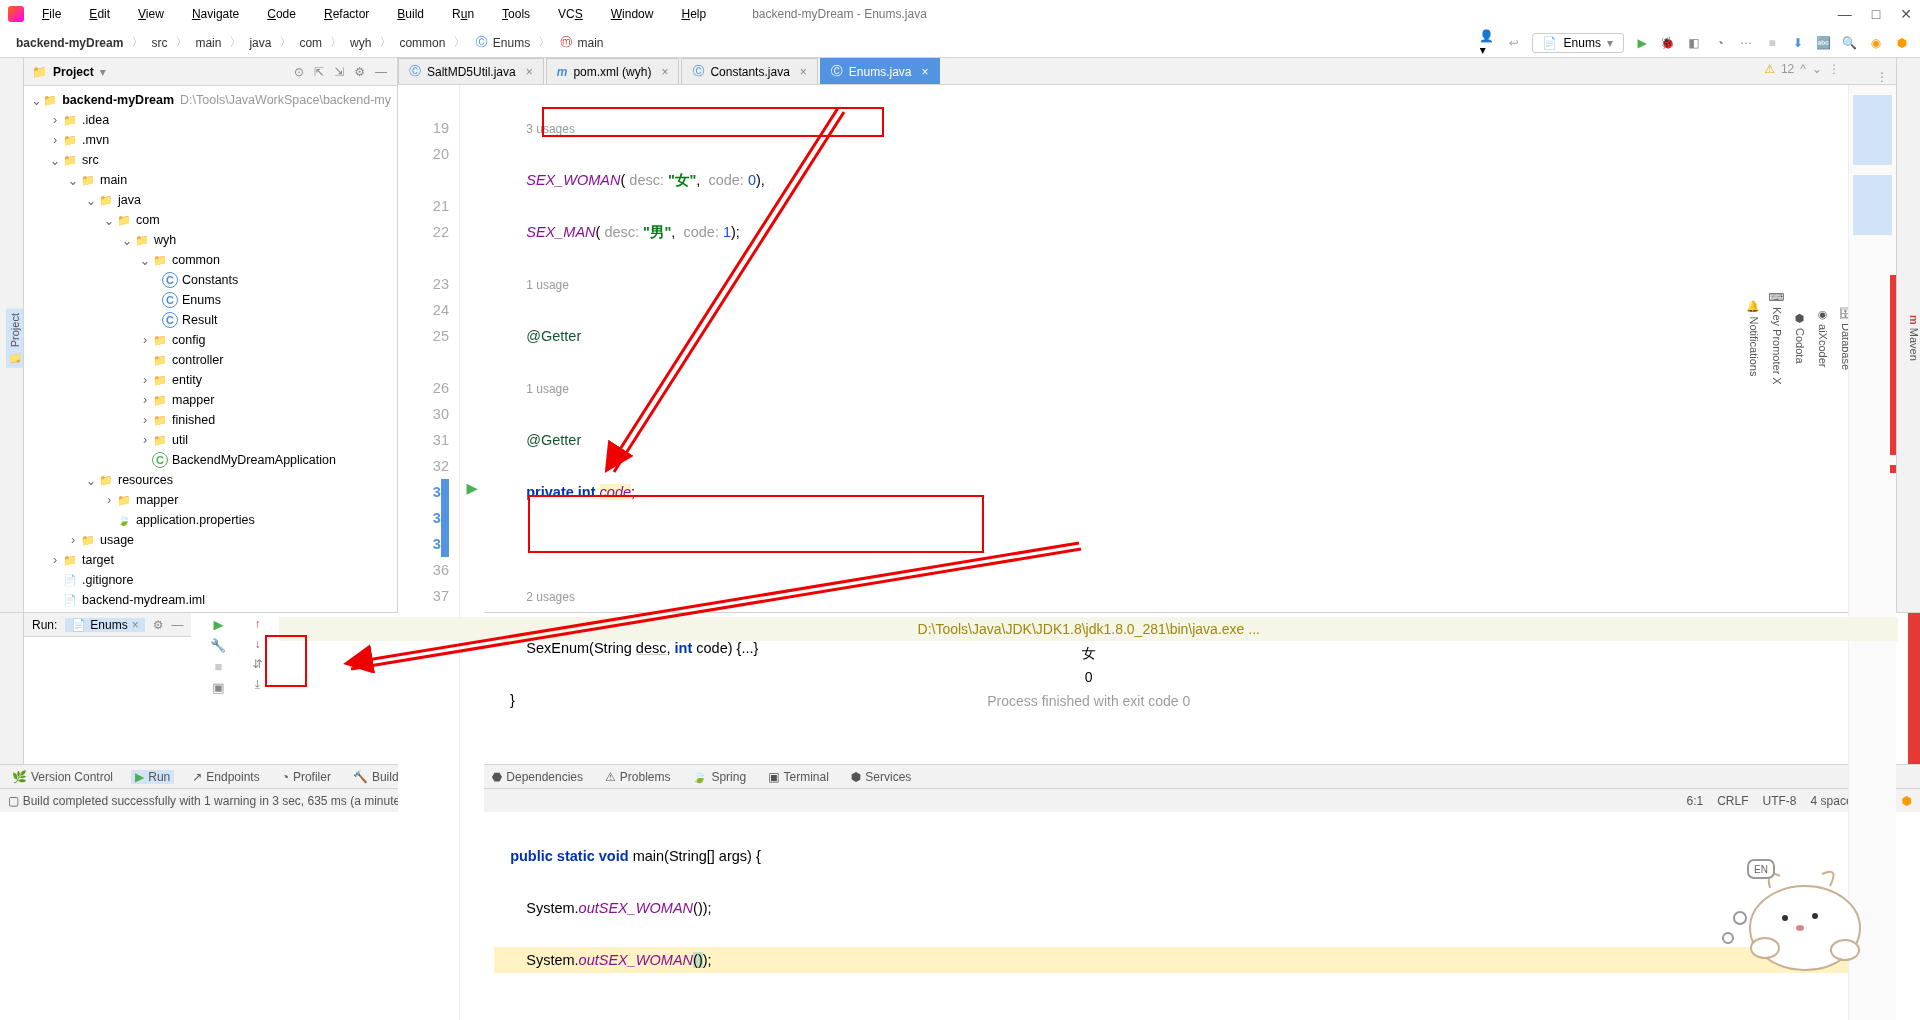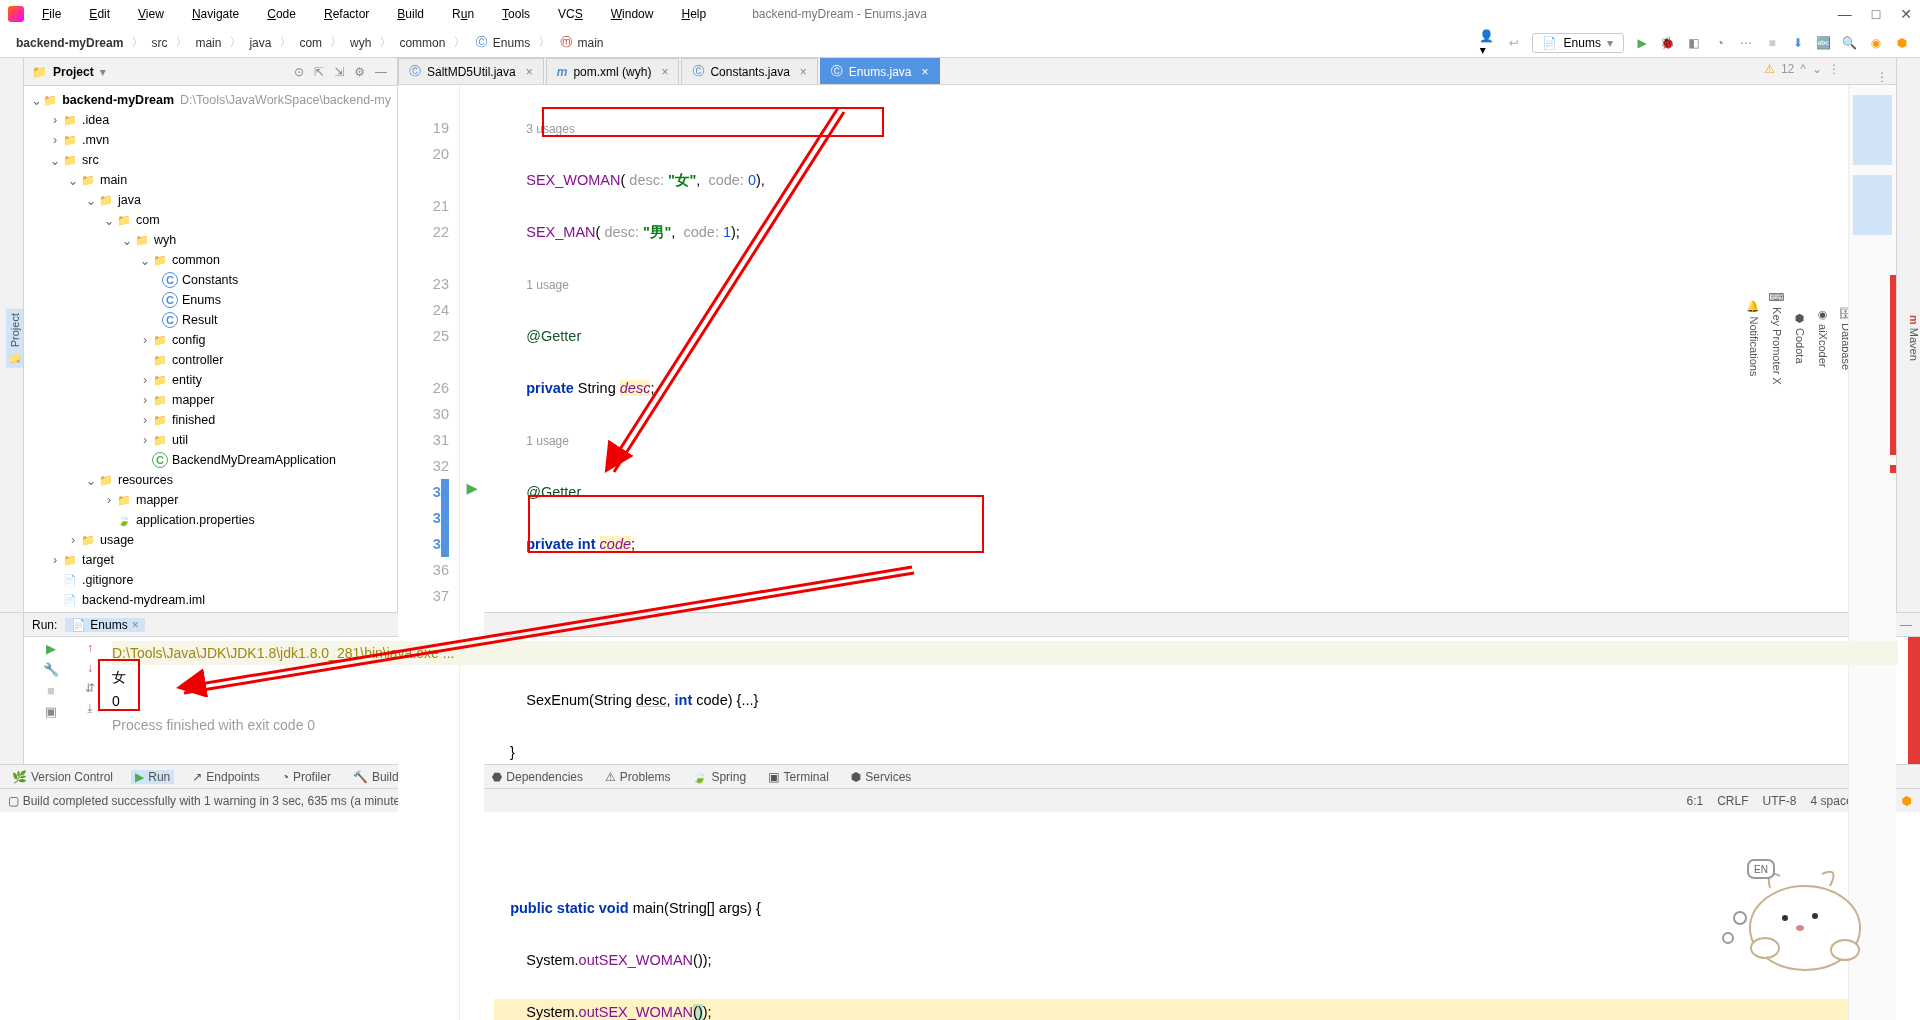--- a/index.html
+++ b/index.html
@@ -49,35 +49,35 @@
 .gutter-mark { width:24px; background:#fff; line-height:26px; }
 .gutter-mark .mk { height:26px; text-align:center; color:#4caf50; }
 .code-col { flex:1; padding:4px 0 0 10px; line-height:26px; white-space:pre; position:relative; }
 .code-col .cl { height:26px; }
 .hl-y { background:#fff3c4; }
 .k-kw { color:#0033b3; font-weight:bold; }
 .k-ann { color:#14532d; }
 .k-str { color:#067d17; font-weight:bold; }
 .k-num { color:#1750eb; }
 .k-fld { color:#871094; font-style:italic; }
-.k-stat { color:#871094; }
+.k-stat { color:#871094; font-style:italic; }
 .k-usage { color:#999; font-size:12px; }
 .k-par { color:#000; text-decoration:underline; text-decoration-color:#ccc; }
 .k-hint { color:#999; font-style:normal; }
 .rbox { border:2px solid #e00; position:absolute; pointer-events:none; }
 .right-gutter { width:24px; background:#f2f2f2; border-left:1px solid #d4d4d4; display:flex; flex-direction:column; align-items:center; padding-top:6px; gap:10px; writing-mode:vertical-rl; font-size:11px; color:#555; }
 .right-gutter span { cursor:pointer; }
 .minimap { width:48px; background:#fafafa; border-left:1px solid #eee; position:relative; }
 .minimap .mblock { position:absolute; left:4px; right:4px; background:#d0e3f7; }
 .minimap .merr { position:absolute; right:0; width:6px; background:#e53935; }
 .ed-top-badge { position:absolute; top:4px; right:56px; display:flex; align-items:center; gap:6px; color:#999; font-size:12px; z-index:5; }
 .ed-top-badge .warn { color:#e6a700; }
 .run-panel { border-top:1px solid #d4d4d4; height:152px; display:flex; }
 .run-toolbar-left { width:24px; background:#f2f2f2; border-right:1px solid #d4d4d4; }
-.run-body { flex:1; display:flex; flex-direction:column; }
+.run-body { flex:1; display:flex; flex-direction:row;text-align:center; }
 .run-tabbar { height:24px; background:#f2f2f2; border-bottom:1px solid #d4d4d4; display:flex; align-items:center; padding:0 8px; gap:8px; }
 .run-tabbar .rtab { display:flex; align-items:center; gap:4px; padding:0 6px; }
 .run-tabbar .gear { margin-left:auto; color:#888; }
 .run-content { flex:1; display:flex; }
 .run-side { width:54px; display:flex; flex-direction:column; align-items:center; padding-top:4px; gap:6px; font-size:13px; }
 .run-side2 { width:24px; display:flex; flex-direction:column; align-items:center; padding-top:4px; gap:6px; color:#888; }
 .run-out { flex:1; font-family:"JetBrains Mono",Consolas,monospace; font-size:14px; padding:4px 10px; line-height:24px; color:#555; position:relative; }
 .run-out .rbox2 { border:2px solid #e00; position:absolute; }
 .bottom-tabs { height:24px; background:#f2f2f2; border-top:1px solid #d4d4d4; display:flex; align-items:center; padding:0 8px; gap:14px; font-size:12px; color:#555; }
 .bottom-tabs .bt { display:flex; align-items:center; gap:4px; cursor:pointer; padding:0 4px; }
@@ -383,21 +383,20 @@
           <div class="mk"> </div>
           <div class="mk"> </div>
           <div class="mk"> </div>
       </div>
       <div class="code-col">
 <div class="cl">        <span class="k-usage">3 usages</span></div>
 <div class="cl">        <span class="k-stat">SEX_WOMAN</span>( <span class="k-hint">desc: </span><span class="k-str">"女"</span>,  <span class="k-hint">code: </span><span class="k-num">0</span>)<span>,</span></div>
 <div class="cl">        <span class="k-stat">SEX_MAN</span>( <span class="k-hint">desc: </span><span class="k-str">"男"</span>,  <span class="k-hint">code: </span><span class="k-num">1</span><span>);</span></div>
 <div class="cl">        <span class="k-usage">1 usage</span></div>
 <div class="cl">        <span class="k-ann">@Getter</span></div>
-<div class="cl">        <span class="k-kw">private</span> <span>String</span> <span class="k-fld hl-y">desc</span><span>;</span></div>
 <div class="cl">        <span class="k-usage">1 usage</span></div>
 <div class="cl">        <span class="k-ann">@Getter</span></div>
 <div class="cl">        <span class="k-kw">private</span> <span class="k-kw">int</span> <span class="k-fld hl-y">code</span><span>;</span></div>
 <div class="cl"> </div>
 <div class="cl">        <span class="k-usage">2 usages</span></div>
 <div class="cl">        <span>SexEnum(String </span><span class="k-par">desc</span><span>, </span><span class="k-kw">int</span><span> code) {...}</span></div>
 <div class="cl">    }</div>
 <div class="cl"> </div>
 <div class="cl"> </div>
 <div class="cl">    <span class="k-kw">public</span> <span class="k-kw">static</span> <span class="k-kw">void</span> <span>main(String[] args) {</span></div>

